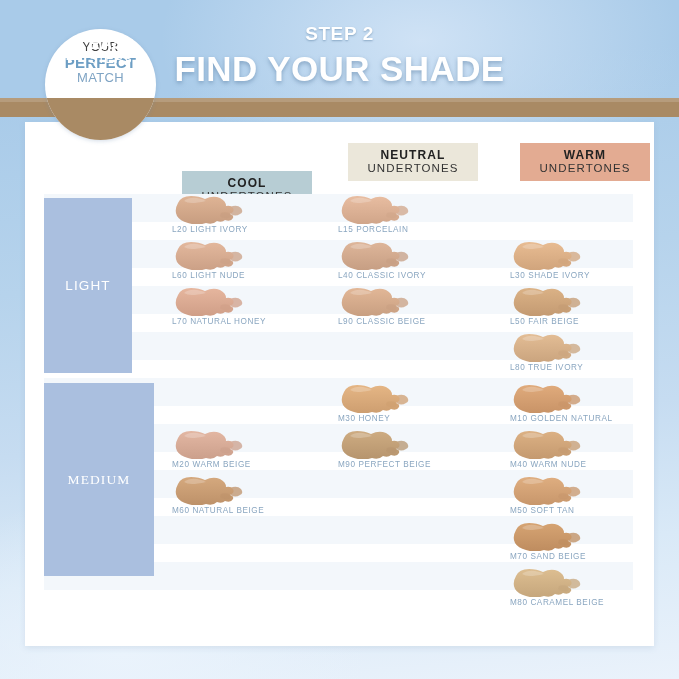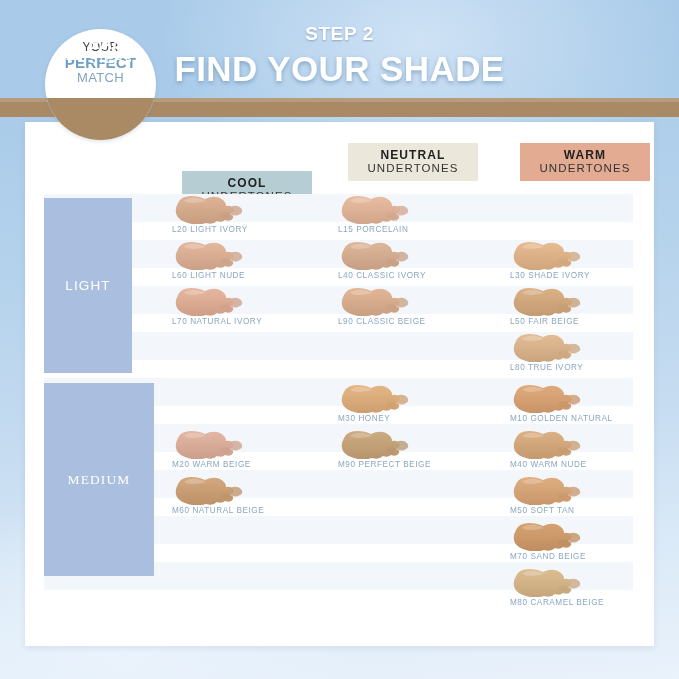--- a/index.html
+++ b/index.html
@@ -216,21 +216,21 @@
                 <stop offset="0%" stop-color="#e6b69e"></stop>
                 <stop offset="100%" stop-color="#cf9e87"></stop>
               </linearGradient>
             </defs>
             <path fill="#cf9e87" opacity=".75" d="M58 13 q7 -3 11 1 q3 4 -1 6 q-5 3 -9 0 q-3 -3 -1 -7 z"></path>
             <path fill="url(#g2)" d="M6 9 q3 -7 13 -7 q8 0 14 3 q8 -4 15 -1 q6 3 6 8 q5 -1 7 2 q2 4 -3 6 q4 1 3 4 q-2 4 -8 2 q-3 3 -8 1 q-4 4 -11 2 q-9 3 -18 0 q-8 -2 -11 -7 q-3 -6 1 -13 z"></path>
             <path fill="#cf9e87" opacity=".55" d="M49 19 q6 -2 9 1 q2 3 -2 4 q-5 1 -8 -2 z"></path>
             <path fill="#ffffff" opacity=".22" d="M12 7 q5 -4 13 -3 q6 1 9 3 q-9 2 -14 2 q-5 0 -8 -2 z"></path>
           </svg>
         </div>
-        <div class="slabel" style="color: rgb(138, 166, 192);">L70 NATURAL IVORY</div>
+        <div class="slabel" style="color: rgb(138, 166, 192);">L70 NATURAL HONEY</div>
       </div>
       <div class="cell" style="left: 166px; top: 0px;">
         <div class="swatch">
           <svg viewBox="0 0 80 30" xmlns="http://www.w3.org/2000/svg" aria-hidden="true">
             <defs>
               <linearGradient id="g3" x1="0" y1="0" x2="0" y2="1">
                 <stop offset="0%" stop-color="#e8bda1"></stop>
                 <stop offset="100%" stop-color="#d0a589"></stop>
               </linearGradient>
             </defs>

